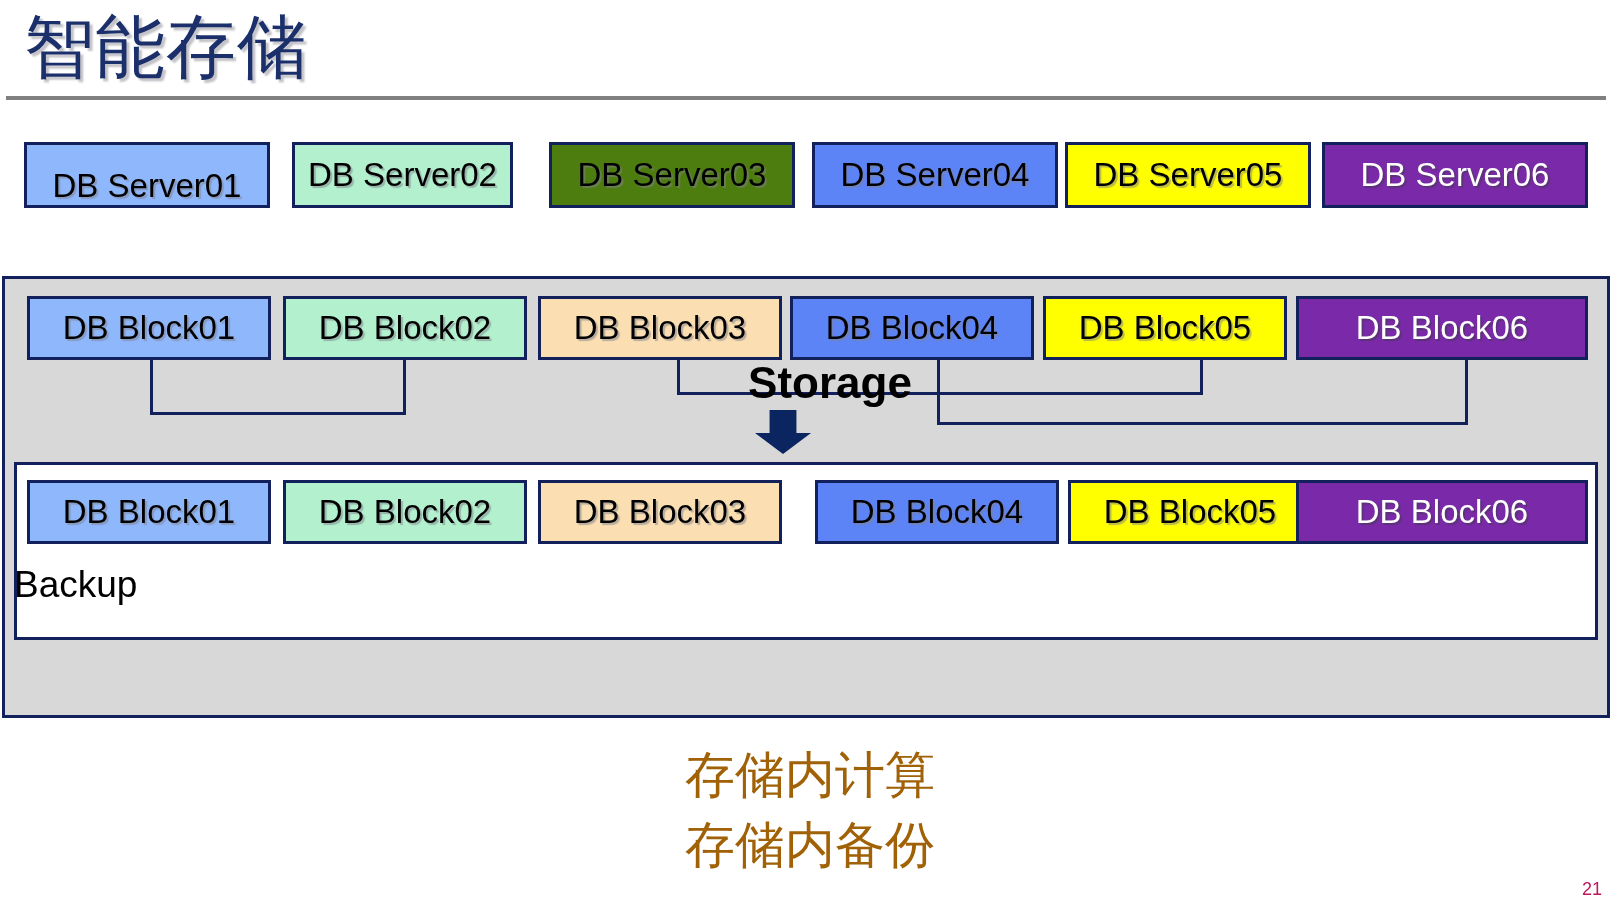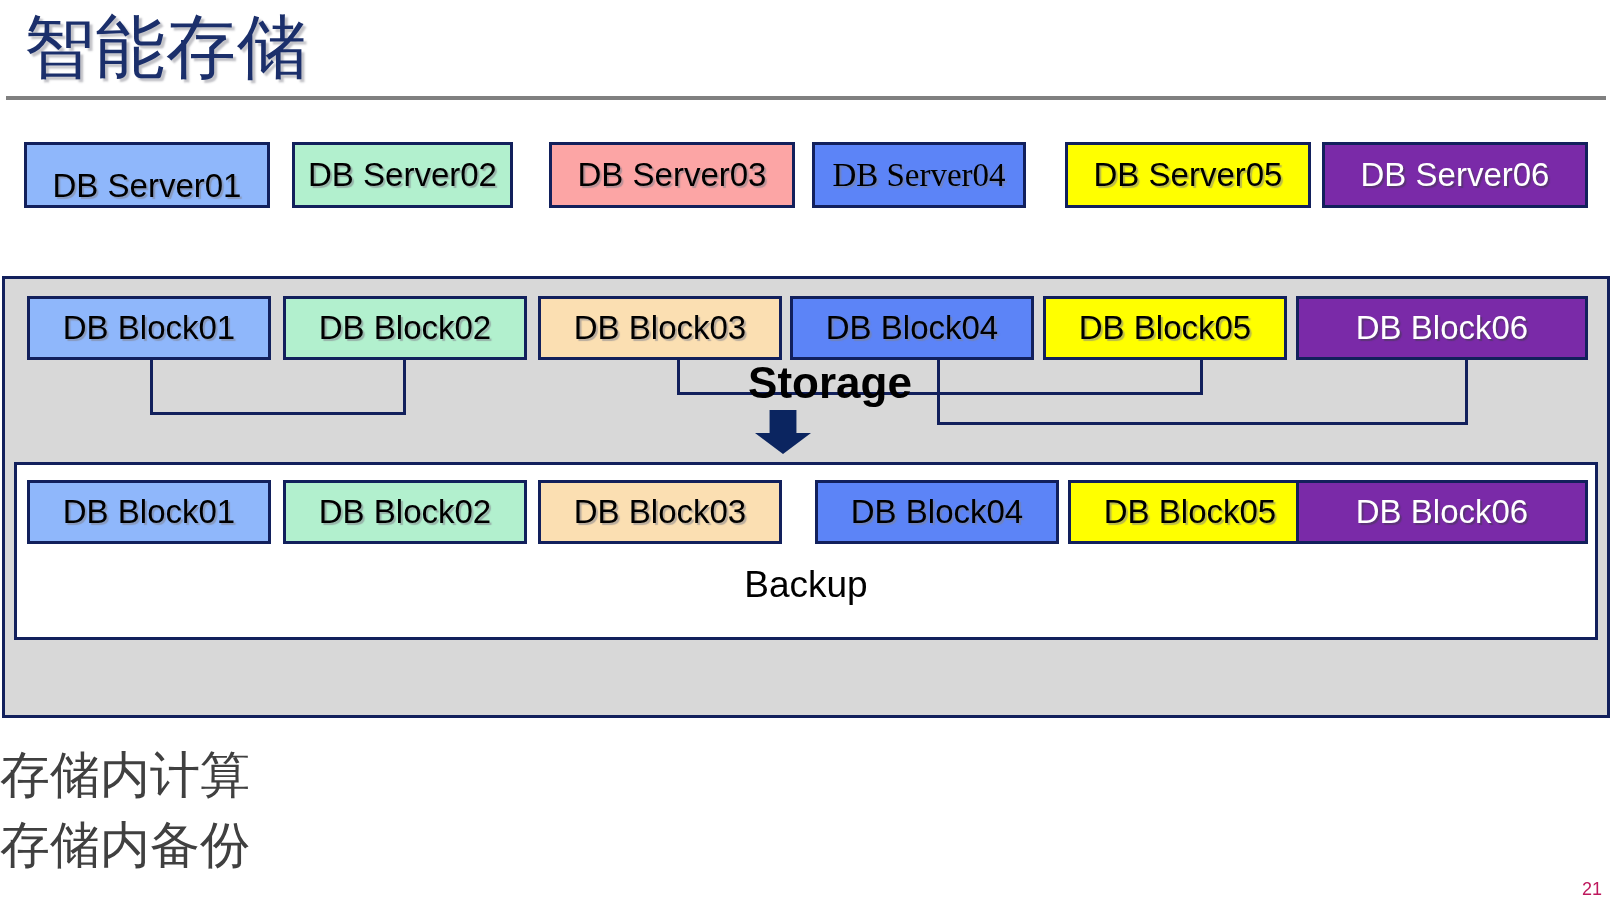--- a/index.html
+++ b/index.html
@@ -110,32 +110,32 @@
     box-sizing: border-box;
     border: 3px solid #12205c;
     background: #ffffff;
   }
   #backup-row .node { top: 480px; height: 64px; }
   #backup-label {
     position: absolute;
     left: 14px;
     width: 1584px;
     top: 564px;
-    text-align: center;
     font-size: 37px;
     color: #000000;
   }
 
   
   .caption {
     position: absolute;
     left: 0;
     width: 1620px;
+    text-align: center;
     font-size: 50px;
-    color: #404040;
+    color: #a16207;
     white-space: nowrap;
   }
   #caption-1 { top: 742px; }
   #caption-2 { top: 812px; }
 
   
   #page-number {
     position: absolute;
     right: 18px;
     bottom: 10px;
@@ -149,24 +149,24 @@
 <div id="slide-title">智能存储</div>
 <div id="title-rule"></div>
 
 <div id="server-row">
     <div class="node light" style="left: 24px; width: 246px; background: rgb(143, 183, 251); color: rgb(0, 0, 0); align-items: flex-end;">
       <span>DB Server01</span>
     </div>
     <div class="node light" style="left: 292px; width: 221px; background: rgb(178, 240, 206); color: rgb(0, 0, 0);">
       <span>DB Server02</span>
     </div>
-    <div class="node light" style="left: 549px; width: 246px; background: #fca5a5; color: rgb(0, 0, 0);">
+    <div class="node light" style="left: 549px; width: 246px; background: #4d7c0f; color: rgb(0, 0, 0);">
       <span>DB Server03</span>
     </div>
-    <div class="node light" style="left: 812px; width: 214px; background: rgb(92, 132, 247); color: rgb(0, 0, 0); font-family: Liberation Serif, serif;">
+    <div class="node light" style="left: 812px; width: 246px; background: rgb(92, 132, 247); color: rgb(0, 0, 0);">
       <span>DB Server04</span>
     </div>
     <div class="node light" style="left: 1065px; width: 246px; background: rgb(255, 255, 0); color: rgb(0, 0, 0);">
       <span>DB Server05</span>
     </div>
     <div class="node onpurple" style="left: 1322px; width: 266px; background: rgb(122, 42, 168); color: rgb(255, 255, 255);">
       <span>DB Server06</span>
     </div>
   </div>
 

